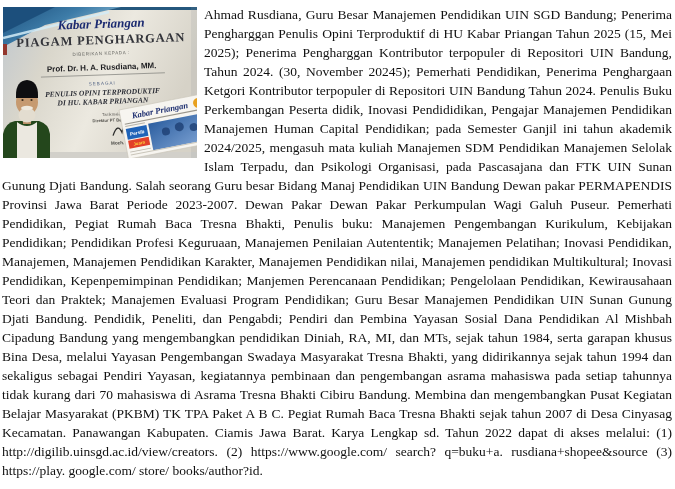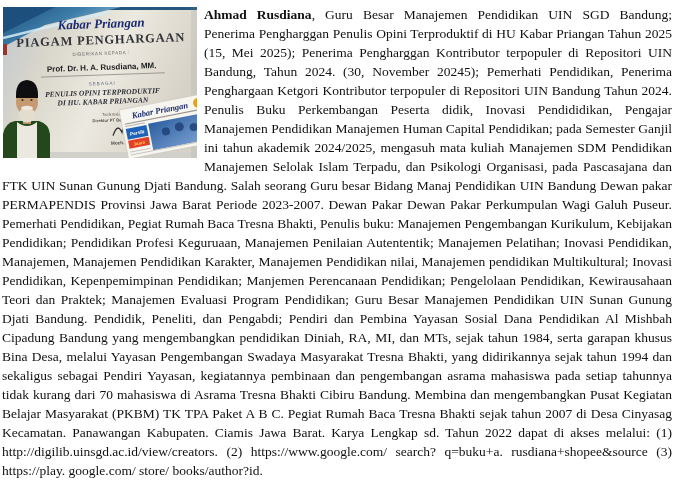--- a/index.html
+++ b/index.html
@@ -5,21 +5,21 @@
   html,body{margin:0;padding:0;background:#ffffff;}
   .page{
     width:675px;height:489px;box-sizing:border-box;
     padding:5px 3px 0 2px;overflow:hidden;background:#fff;
     font-family:"Liberation Serif", serif;
   }
   .bio-text{
     margin:0;font-size:13.5px;line-height:19px;color:#111;
     text-align:justify;
   }
-  .bio-text b{font-weight:bold;margin-top:26px;}
+  .bio-text b{font-weight:normal;margin-top:26px;}
   .cert-photo{
     float:left;width:194px;height:151px;
     margin:2px 7px 3px 1px;position:relative;
   }
   .cert-photo svg{display:block;width:194px;height:151px;}
 </style>
 </head>
 <body>
 
 <div class="page">

